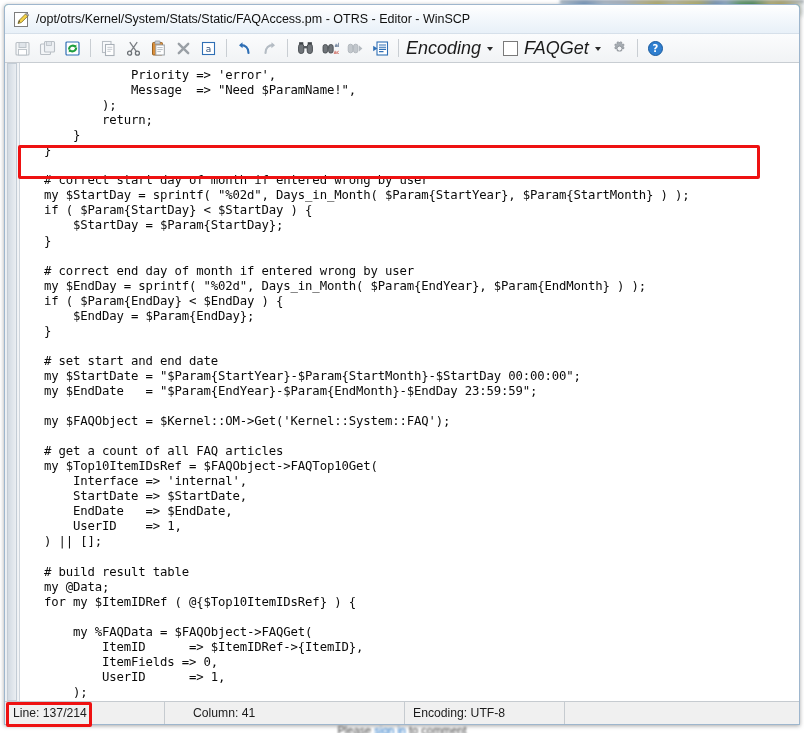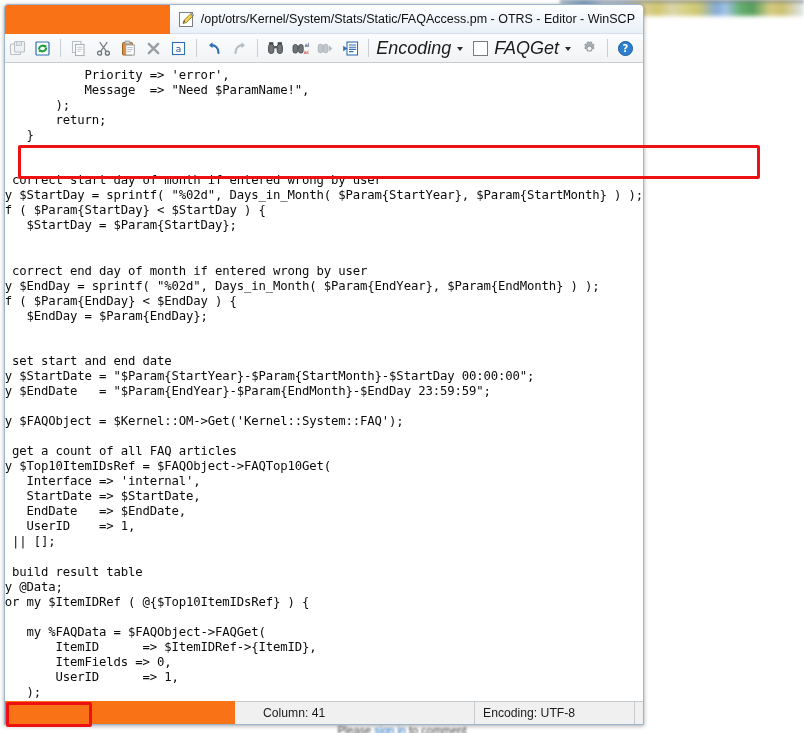--- a/index.html
+++ b/index.html
@@ -55,31 +55,30 @@
     color: #3c3c3c;
     filter: blur(1.1px);
     white-space: nowrap;
   }
   #backdrop-bottom-text .lnk { color: #1a6fc4; }
 
   
   #window {
     position: absolute;
     left: 4px; top: 4px;
-    width: 640px;
+    width: 796px;
     height: 721px;
-    background: #f97316;
+    background: #0f766e;
     border: 1px solid #9eb6cd;
     border-radius: 4px 4px 0 0;
     box-shadow: 0 1px 4px rgba(0,0,0,.35);
     box-sizing: border-box;
     overflow: hidden;
     display: flex;
     flex-direction: column;
-    align-items: flex-end;
   }
 
   
   #titlebar {
     height: 29px;
     flex: 0 0 29px;
     background: linear-gradient(180deg, #ffffff 0%, #f4f8fc 45%, #e8f0f8 100%);
     display: flex;
     align-items: center;
     padding: 0 8px;
@@ -468,20 +467,21 @@
     my $VoteData = $FAQObject-&gt;ItemVoteDataGet(
         ItemID =&gt; $ItemIDRef-&gt;{ItemID},
         UserID =&gt; 1,
     );
     my $VoteResult = sprintf(
         "%0."</pre>
     </div>
   </div>
 
   <div id="statusbar">
+    <div class="sb-cell c0">Line: 137/214</div>
     <div class="sb-cell c1">Column: 41</div>
     <div class="sb-cell c3">Encoding: UTF-8</div>
     <div class="sb-cell c4"></div>
   </div>
 
 </div>
 
 <div class="redbox" id="redbox-code"></div>
 <div class="redbox" id="redbox-status"></div>
 

